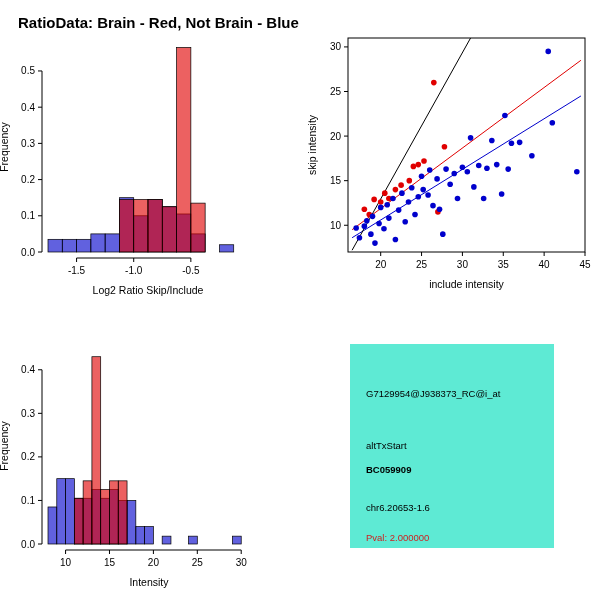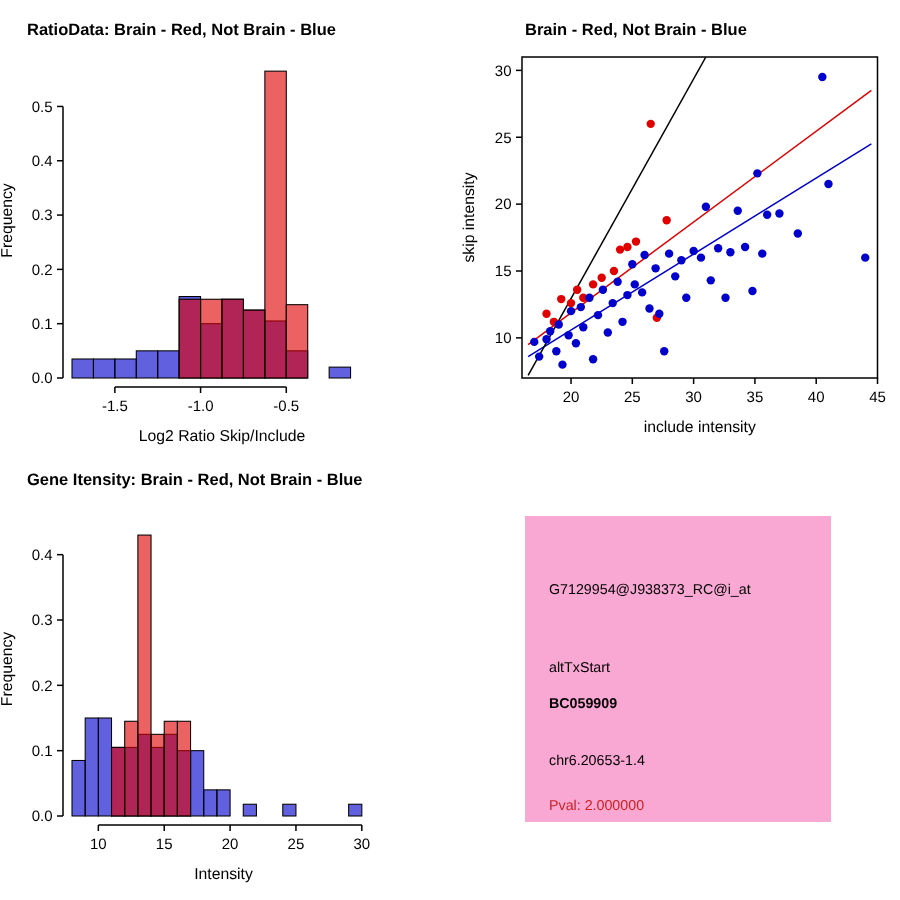--- a/index.html
+++ b/index.html
@@ -11,32 +11,32 @@
     width: 600px;
     height: 600px;
     font-family: "Liberation Sans", sans-serif;
     position: relative;
     overflow: hidden;
   }
   .panel {
     position: absolute;
   }
   .panel-title {
-    font-size: 11px;
+    font-size: 15px;
     font-weight: bold;
     color: #000;
     text-align: left;
     white-space: nowrap;
   }
   svg { display: block; }
   .tick-label { font-family: "Liberation Sans", sans-serif; font-size: 10px; fill: #000; }
   .axis-title { font-family: "Liberation Sans", sans-serif; font-size: 10.5px; fill: #000; }
   .info-box {
     position: absolute;
-    background: #f9a8d4;
+    background: #5eead4;
   }
   .info-line {
     position: absolute;
     font-size: 9.5px;
     color: #000;
     white-space: nowrap;
   }
   .info-line.pval { color: #cc2222; }
 </style>
 </head>
@@ -88,21 +88,20 @@
         <text x="133.71428571428572" y="274" text-anchor="middle" class="tick-label">-1.0</text>
         <line x1="190.85714285714286" y1="258" x2="190.85714285714286" y2="262" stroke="#000" stroke-width="1"></line>
         <text x="190.85714285714286" y="274" text-anchor="middle" class="tick-label">-0.5</text>
       </g>
       <text x="148" y="294" text-anchor="middle" class="axis-title">Log2 Ratio Skip/Include</text>
       <text x="8" y="147" text-anchor="middle" class="axis-title" transform="rotate(-90 8 147)">Frequency</text>
     </svg>
 </div>
 
 <div class="panel" style="left:300px; top:0px; width:300px; height:300px;">
-  <div class="panel-title" style="position:absolute; left:50px; top:14px;">Brain - Red, Not Brain - Blue</div>
   <svg id="svg-scatter" width="300" height="300">
       <rect x="48" y="38" width="237" height="214" fill="none" stroke="#000" stroke-width="1"></rect>
       <defs>
         <clipPath id="clip-scatter">
           <rect x="48" y="38" width="237" height="214"></rect>
         </clipPath>
       </defs>
       <g clip-path="url(#clip-scatter)">
         <line x1="52.08620689655172" y1="229.70833333333334" x2="280.91379310344826" y2="60.29166666666666" stroke="#e00000" stroke-width="1"></line>
         <line x1="52.08620689655172" y1="237.73333333333335" x2="280.91379310344826" y2="95.95833333333334" stroke="#0000cc" stroke-width="1"></line>
@@ -199,21 +198,20 @@
         <text x="244.13793103448276" y="268" text-anchor="middle" class="tick-label">40</text>
         <line x1="285" y1="252" x2="285" y2="256" stroke="#000" stroke-width="1"></line>
         <text x="285" y="268" text-anchor="middle" class="tick-label">45</text>
       </g>
       <text x="166.5" y="288" text-anchor="middle" class="axis-title">include intensity</text>
       <text x="16" y="145" text-anchor="middle" class="axis-title" transform="rotate(-90 16 145)">skip intensity</text>
     </svg>
 </div>
 
 <div class="panel" style="left:0px; top:300px; width:300px; height:300px;">
-  <div class="panel-title" style="position:absolute; left:18px; top:14px;">Gene Itensity: Brain - Red, Not Brain - Blue</div>
   <svg id="svg-gene" width="300" height="300">
       <g>
         <rect x="48" y="206.9777777777778" width="8.782608695652172" height="37.02222222222221" fill="#0000cc" fill-opacity="0.62" stroke="#000" stroke-width="0.7"></rect>
         <rect x="56.78260869565217" y="178.66666666666669" width="8.782608695652172" height="65.33333333333331" fill="#0000cc" fill-opacity="0.62" stroke="#000" stroke-width="0.7"></rect>
         <rect x="65.56521739130434" y="178.66666666666669" width="8.782608695652172" height="65.33333333333331" fill="#0000cc" fill-opacity="0.62" stroke="#000" stroke-width="0.7"></rect>
         <rect x="74.34782608695652" y="198.26666666666668" width="8.782608695652172" height="45.73333333333332" fill="#0000cc" fill-opacity="0.62" stroke="#000" stroke-width="0.7"></rect>
         <rect x="83.13043478260869" y="198.26666666666668" width="8.782608695652186" height="45.73333333333332" fill="#0000cc" fill-opacity="0.62" stroke="#000" stroke-width="0.7"></rect>
         <rect x="91.91304347826087" y="189.55555555555554" width="8.782608695652158" height="54.44444444444446" fill="#0000cc" fill-opacity="0.62" stroke="#000" stroke-width="0.7"></rect>
         <rect x="100.69565217391303" y="198.26666666666668" width="8.782608695652186" height="45.73333333333332" fill="#0000cc" fill-opacity="0.62" stroke="#000" stroke-width="0.7"></rect>
         <rect x="109.47826086956522" y="189.55555555555554" width="8.782608695652172" height="54.44444444444446" fill="#0000cc" fill-opacity="0.62" stroke="#000" stroke-width="0.7"></rect>
@@ -259,15 +257,15 @@
       </g>
       <text x="149" y="286" text-anchor="middle" class="axis-title">Intensity</text>
       <text x="8" y="146" text-anchor="middle" class="axis-title" transform="rotate(-90 8 146)">Frequency</text>
     </svg>
 </div>
 
 <div class="info-box" style="left:350px; top:344px; width:204px; height:204px;">
   <div class="info-line" style="left:16px; top:44px;">G7129954@J938373_RC@i_at</div>
   <div class="info-line" style="left:16px; top:96px;">altTxStart</div>
   <div class="info-line" style="left:16px; top:120px;font-weight:bold;">BC059909</div>
-  <div class="info-line" style="left:16px; top:158px;">chr6.20653-1.4</div>
+  <div class="info-line" style="left:16px; top:158px;">chr6.20653-1.6</div>
   <div class="info-line pval" style="left:16px; top:188px;">Pval: 2.000000</div>
 </div>
 
 </body></html>

